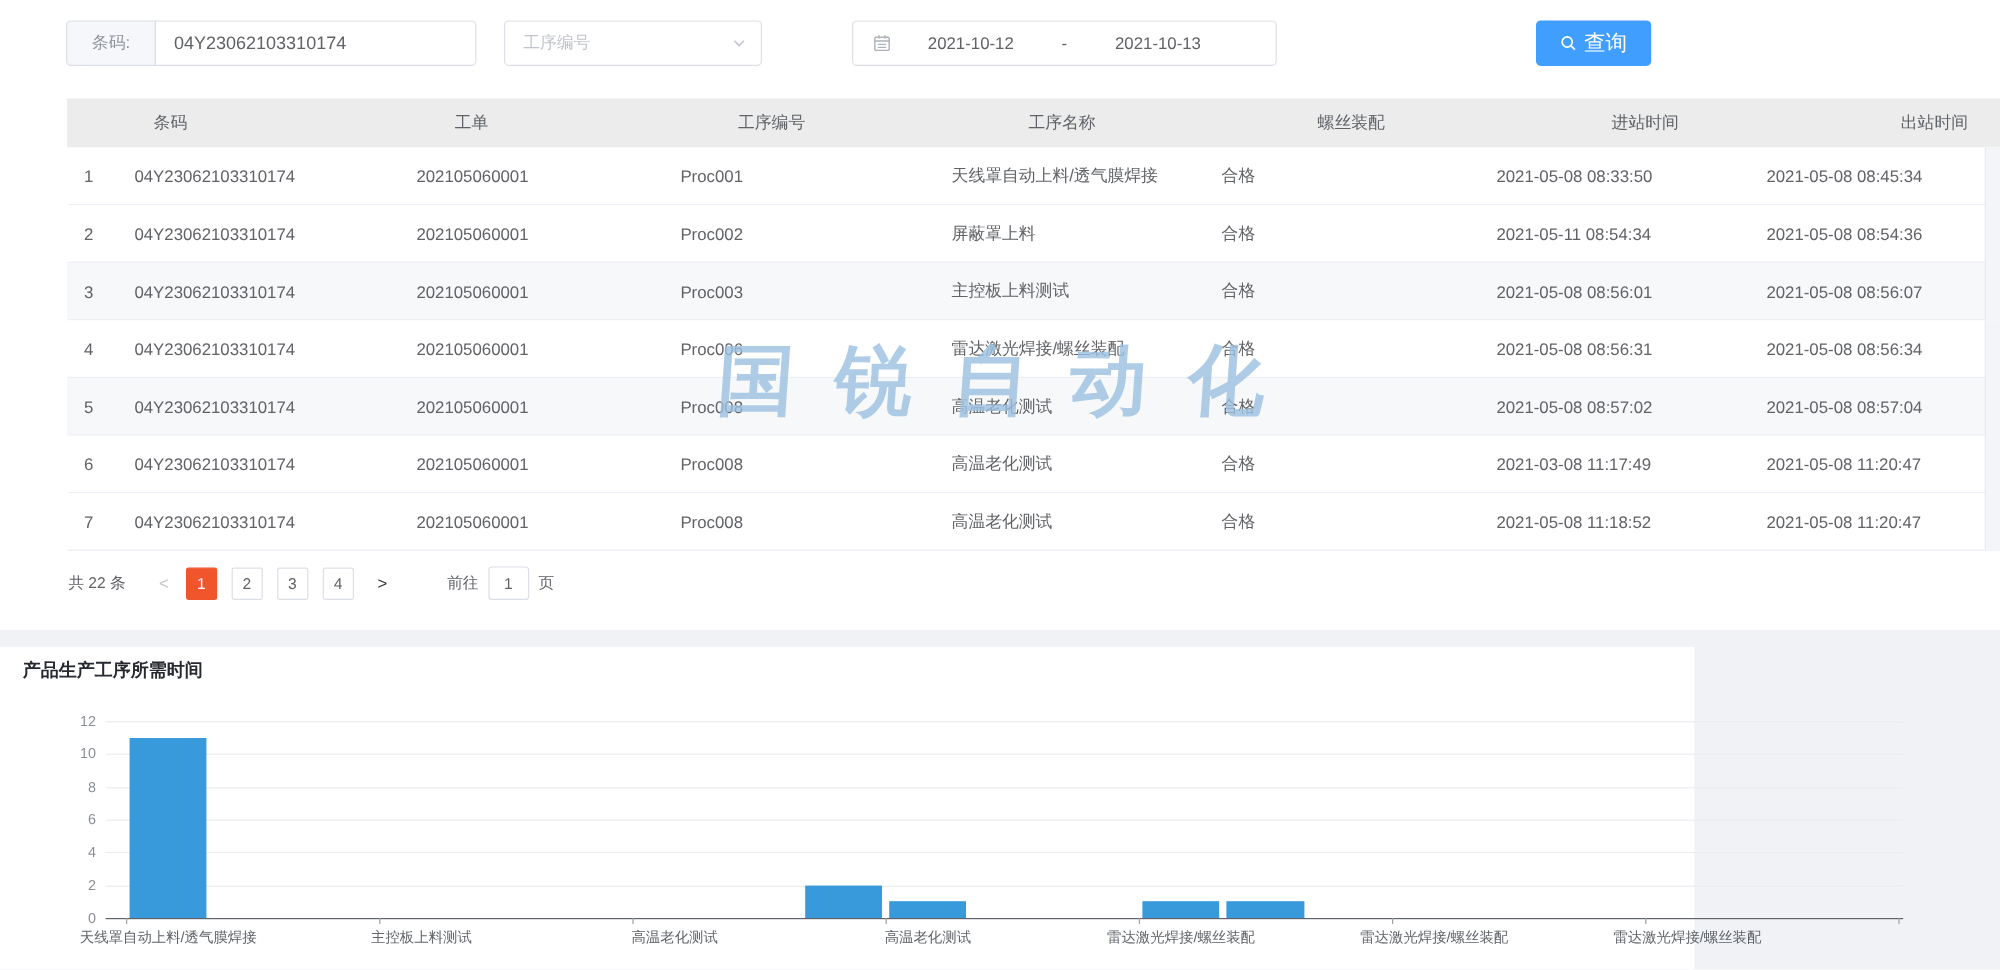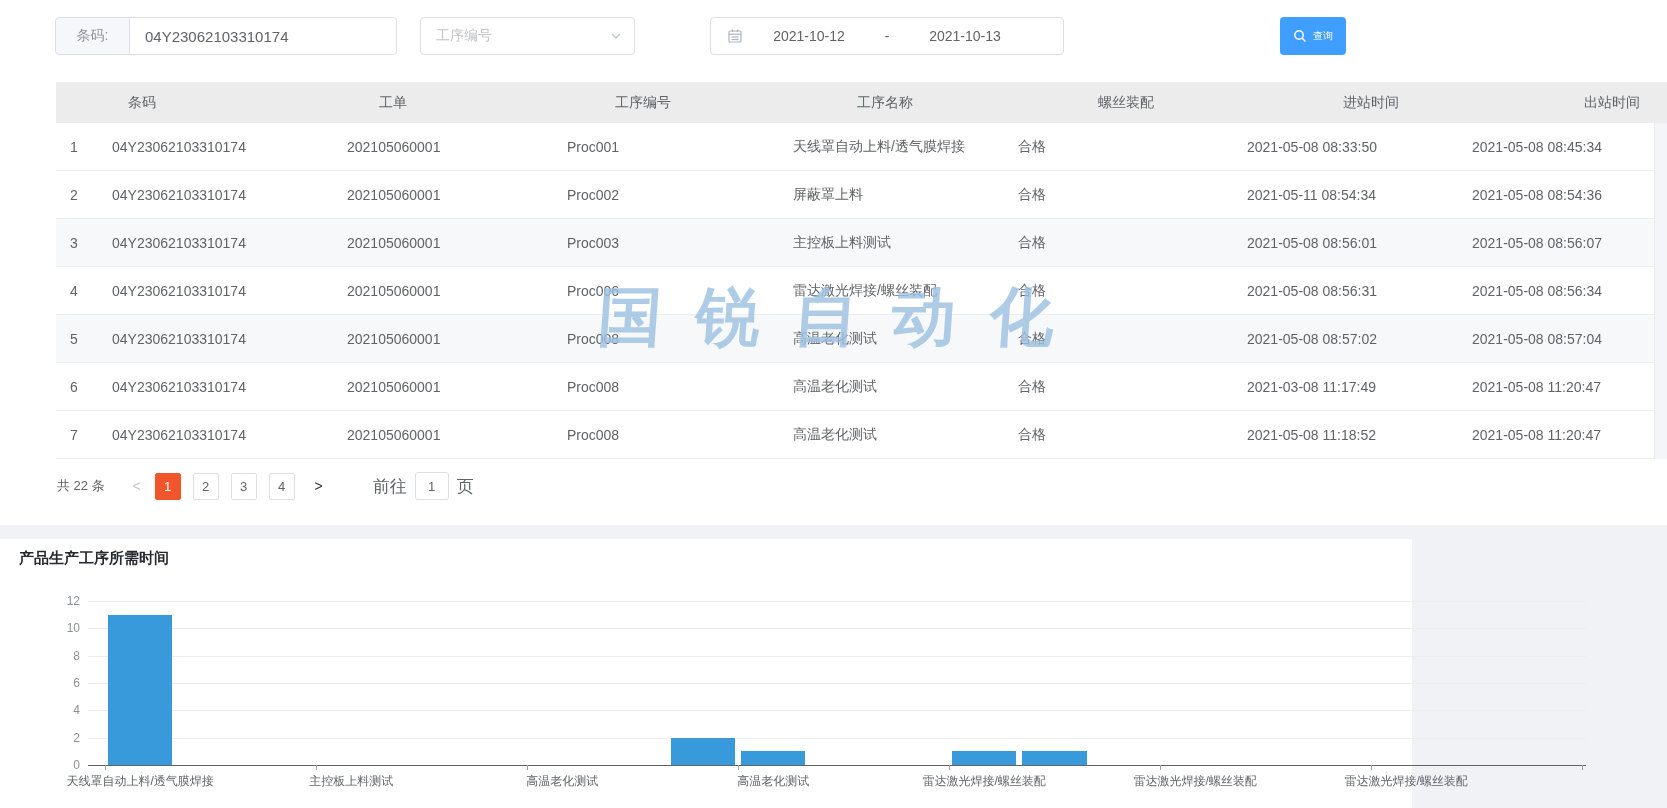--- a/index.html
+++ b/index.html
@@ -34,22 +34,22 @@
   .proc-select .chev { margin-right:12px; display:flex; }
   .daterange {
     position:absolute; left:670px; top:17px; width:354px; height:38px;
     border:1px solid #dcdfe6; border-radius:4px; background:#fff;
     display:flex; align-items:center; cursor:pointer;
   }
   .daterange .cal { margin-left:16px; display:flex; }
   .daterange .d { width:132px; text-align:center; font-size:14px; color:#606266; }
   .daterange .sep { width:24px; text-align:center; font-size:14px; color:#606266; }
   .query-btn {
-    position:absolute; left:1240px; top:17px; width:66px; height:38px;
-    background:#409EFF; border:none; border-radius:4px; color:#fff; font-size:10px;
+    position:absolute; left:1240px; top:17px; width:96px; height:38px;
+    background:#409EFF; border:none; border-radius:4px; color:#fff; font-size:18px;
     display:flex; align-items:center; justify-content:center; gap:6px; cursor:pointer;
     font-family:inherit;
   }
 
   
   .tbl { position:relative; width:1630px; margin-left:16px; font-size:14px; }
   .thead, .trow {
     display:grid;
     grid-template-columns:56px 235px 220px 226px 225px 229px 225px 182px 16px;
     align-items:center;
@@ -75,21 +75,21 @@
   .pg-arrow { width:24px; height:27px; display:flex; align-items:center; justify-content:center;
     font-size:14px; cursor:pointer; background:transparent; border:none; font-family:inherit; }
   .pg-arrow.prev { color:#c0c4cc; }
   .pg-arrow.next { color:#303133; margin-left:6px; }
   .pg-btn {
     min-width:26px; height:27px; margin:0 6px; border:1px solid #dcdfe6; border-radius:2px;
     background:#fff; color:#606266; font-size:13px; cursor:pointer; font-family:inherit;
   }
   .pg-btn.active { background:#f1552b; border-color:#f1552b; color:#fff; }
   .jump { display:flex; align-items:center; margin-left:42px; }
-  .jump .jt { font-size:17px; color:#606266; }
+  .jump .jt { font-size:13px; color:#606266; }
   .jump input {
     width:34px; height:28px; margin:0 8px; border:1px solid #dcdfe6; border-radius:3px;
     text-align:center; font-size:13px; color:#606266; outline:none; font-family:inherit;
   }
 
   
   .chart-title { position:absolute; left:19px; top:10px; font-size:15px; font-weight:bold; color:#262a30; }
   .gridline { position:absolute; left:88px; width:1498px; height:1px; background:#ebedf0; }
   .gridline.zero { background:#5f6368; }
   .ytick { position:absolute; left:38px; width:42px; text-align:right; font-size:12px; color:#8c9095; }

